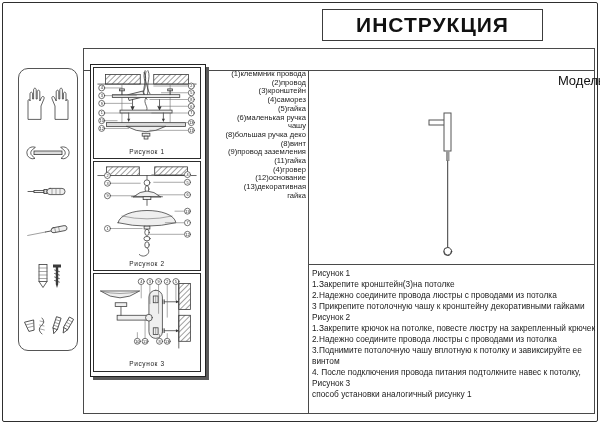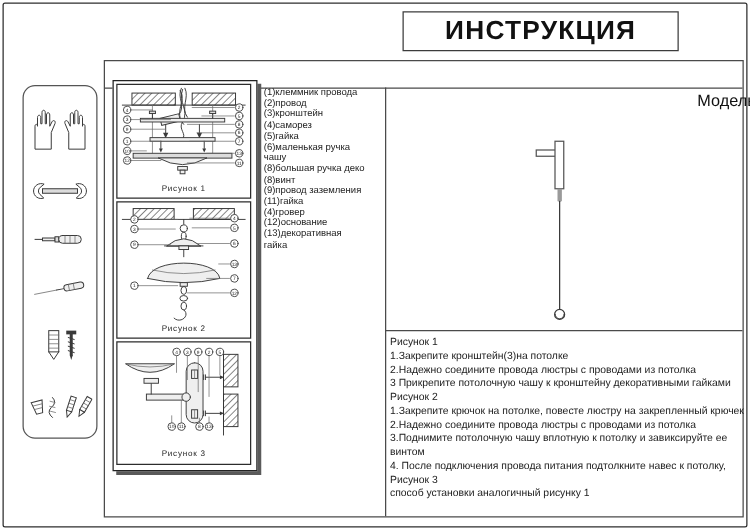--- a/index.html
+++ b/index.html
@@ -29,21 +29,21 @@
              letter-spacing:.6px;color:#222;}
   .fig-svg{display:block;}
   svg{stroke-linecap:round;}
   .ln{stroke:#3a3a3a;stroke-width:.8;fill:none;}
   .thin{stroke:#6b6b6b;stroke-width:.6;fill:none;}
   .fill-lt{fill:#efefef;stroke:#3a3a3a;stroke-width:.8;}
   .fill-md{fill:#dcdcdc;stroke:#3a3a3a;stroke-width:.8;}
   .co{fill:#fff;stroke:#474747;stroke-width:.8;}
   .cot{font:4px "Liberation Sans",sans-serif;text-anchor:middle;fill:#222;stroke:none;}
   
-  #parts-list{left:127px;top:21px;width:95px;font-size:7.6px;line-height:8.7px;color:#222;}
+  #parts-list{left:127px;top:21px;width:95px;font-size:7.6px;line-height:8.7px;color:#222;text-align:right;}
   .part{white-space:nowrap;}
   
   #instructions{left:228px;top:219px;width:284px;font-size:8.3px;line-height:11px;color:#1b1b1b;}
   .instr-line{white-space:nowrap;}
   
   #product-drawing{left:400px;top:105px;}
 </style>
 </head>
 <body>
 

